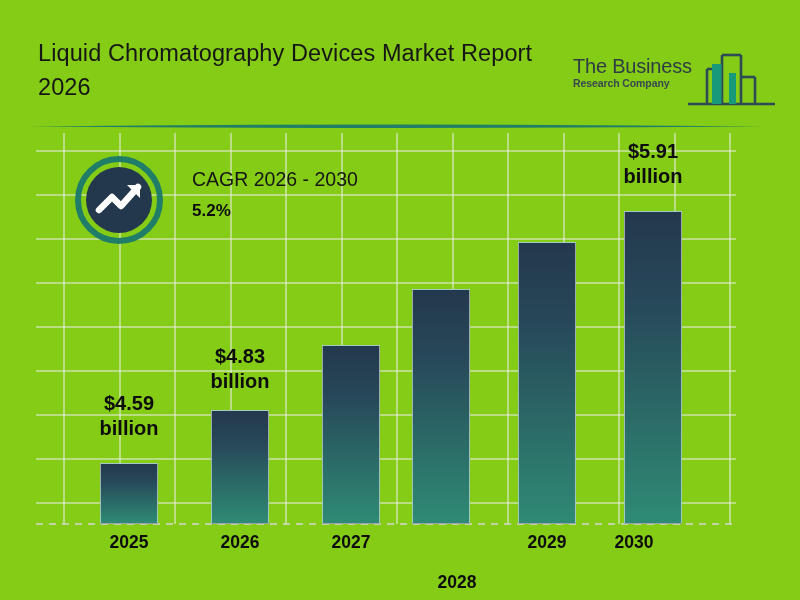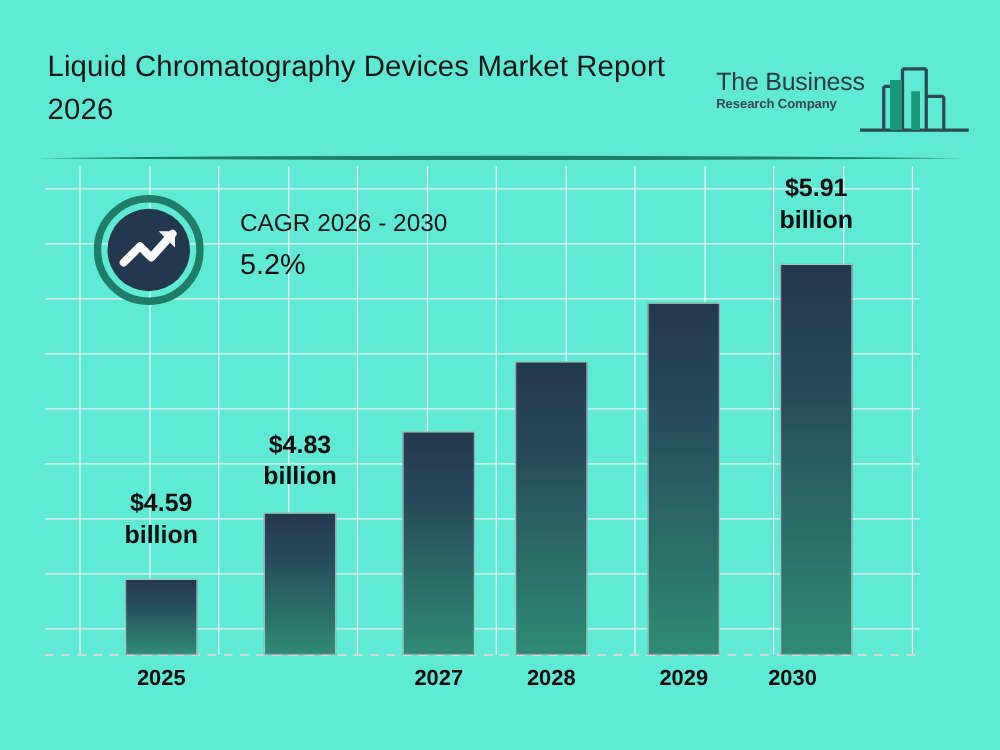--- a/index.html
+++ b/index.html
@@ -12,21 +12,21 @@
     height: 600px;
     font-family: "Liberation Sans", sans-serif;
     color: #1a1a1a;
     overflow: hidden;
     position: relative;
   }
 
   #page {
     position: absolute;
     inset: 0;
-    background: #5eead4;
+    background: #84cc16;
   }
 
   
   #header {
     position: absolute;
     left: 0; top: 0;
     width: 800px; height: 126px;
   }
   #chart-title {
     position: absolute;
@@ -141,22 +141,22 @@
     margin-left: 19px;
   }
   #cagr-period {
     font-size: 19.5px;
     font-weight: 400;
     color: #161616;
     line-height: 26px;
     white-space: nowrap;
   }
   #cagr-value {
-    font-size: 23px;
-    font-weight: normal;
+    font-size: 17px;
+    font-weight: bold;
     color: #0d0d0d;
     line-height: 30px;
     margin-top: 4px;
     white-space: nowrap;
   }
 </style>
 </head>
 <body>
 
 <div id="page">
@@ -258,19 +258,20 @@
       </g>
     </svg>
     <div id="cagr-text">
       <div id="cagr-period">CAGR 2026 - 2030</div>
       <div id="cagr-value">5.2%</div>
     </div>
   </div>
 
   <div id="xaxis">
     <div class="xtick" style="left:43px; width:100px;">2025</div>
+    <div class="xtick" style="left:154px; width:100px;">2026</div>
     <div class="xtick" style="left:265px; width:100px;">2027</div>
-    <div class="xtick" style="left:355px; width:100px;">2028</div>
+    <div class="xtick" style="left:371px; width:100px;margin-top:40px;">2028</div>
     <div class="xtick" style="left:461px; width:100px;">2029</div>
     <div class="xtick" style="left:548px; width:100px;text-align:center;">2030</div>
   </div>
 
 </div>
 
 </body></html>

